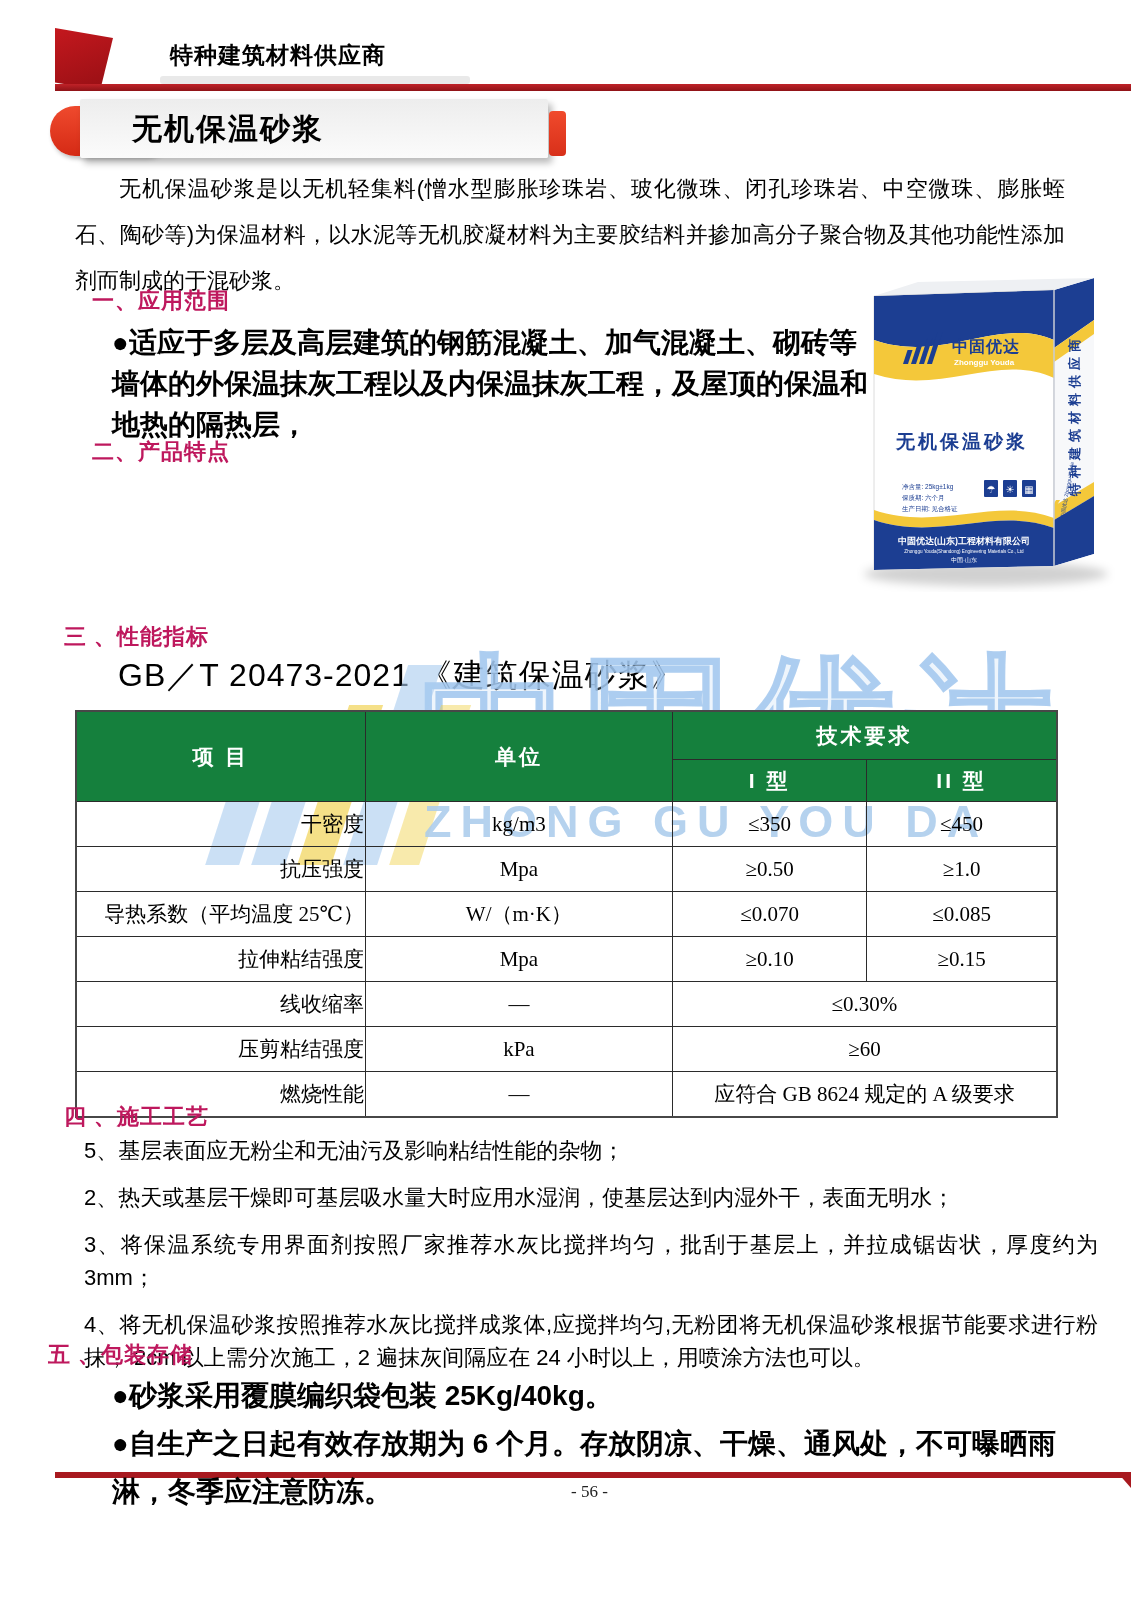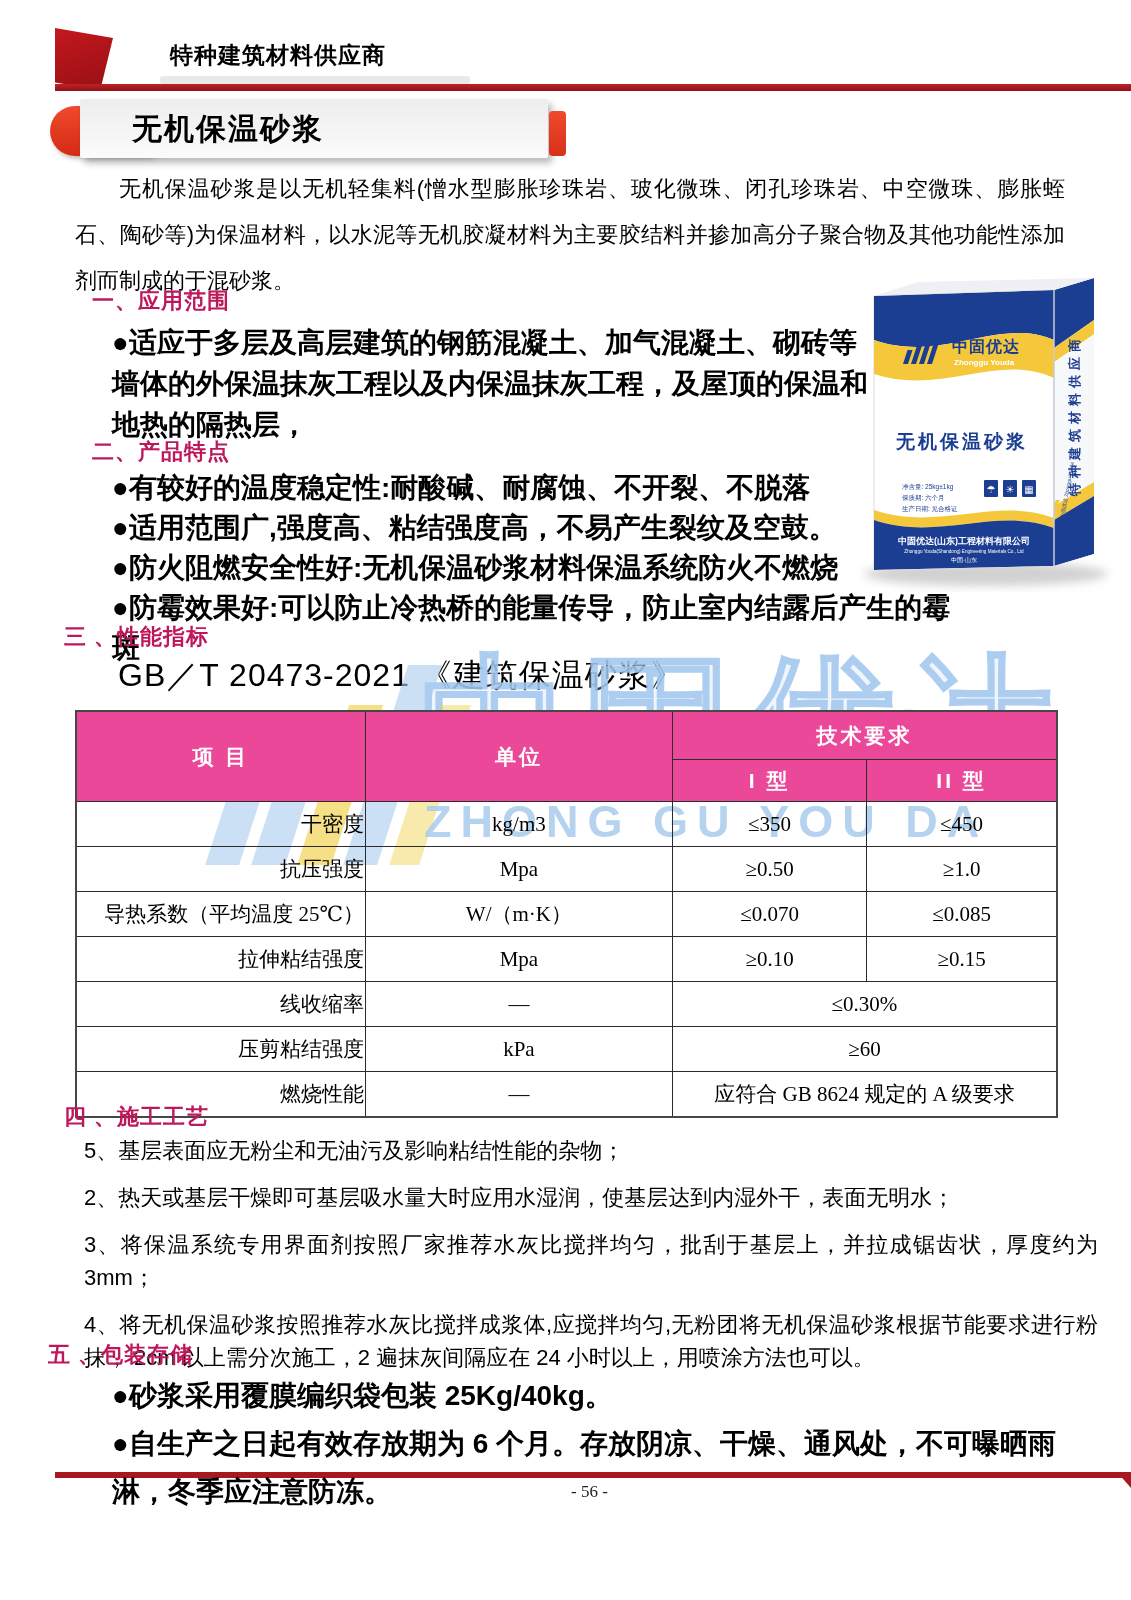--- a/index.html
+++ b/index.html
@@ -37,21 +37,21 @@
   
   .wm-cn{position:absolute;left:420px;top:628px;z-index:1;font-size:150px;font-weight:bold;letter-spacing:12px;
     color:rgba(188,214,242,.25);-webkit-text-stroke:2.5px rgba(160,197,237,.85);white-space:nowrap;}
   .wm-logo{position:absolute;left:205px;top:650px;z-index:1;opacity:.6;}
   .wm-en{position:absolute;left:424px;top:796px;z-index:1;font-size:45px;font-weight:bold;letter-spacing:9px;
     color:#a9cbec;opacity:.85;white-space:nowrap;}
   
   .spec-table{position:absolute;left:75px;top:710px;width:983px;z-index:2;border-collapse:collapse;table-layout:fixed;}
   .spec-table th,.spec-table td{border:1px solid #2b2b2b;}
   .spec-table{border:2px solid #474747;}
-  .spec-table thead th{background:#ec4899;color:#fff;font-size:21px;font-weight:bold;letter-spacing:3px;}
+  .spec-table thead th{background:#15803d;color:#fff;font-size:21px;font-weight:bold;letter-spacing:3px;}
   .spec-table thead tr.h1 th{height:45px;}
   .spec-table thead tr.h2 th{height:39px;}
   .spec-table tbody td{height:42px;background:transparent;font-family:"Liberation Serif","DejaVu Serif",serif;
     font-size:21px;text-align:center;}
   .spec-table tbody td.item{text-align:right;padding-left:8px;}
   .col1{width:29.5%;} .col2{width:31.3%;} .col3{width:19.8%;} .col4{width:19.4%;}
   
   .s4-list{position:absolute;left:84px;top:1134px;width:1014px;font-size:22px;font-weight:500;z-index:2;}
   .s4-list div{line-height:33px;margin-bottom:14px;text-align:justify;}
   .s5-body{left:112px;top:1372px;width:990px;line-height:48px;z-index:2;}
@@ -81,26 +81,20 @@
   <div class="banner-bar"></div>
 
   <div class="intro">无机保温砂浆是以无机轻集料(憎水型膨胀珍珠岩、玻化微珠、闭孔珍珠岩、中空微珠、膨胀蛭石、陶砂等)为保温材料，以水泥等无机胶凝材料为主要胶结料并掺加高分子聚合物及其他功能性添加剂而制成的于混砂浆。</div>
 
   <div class="sec-head" style="left:92px;top:286px;">一、应用范围</div>
   <div class="bullets s1-body">
     <div>●适应于多层及高层建筑的钢筋混凝土、加气混凝土、砌砖等墙体的外保温抹灰工程以及内保温抹灰工程，及屋顶的保温和地热的隔热层，</div>
   </div>
 
   <div class="sec-head" style="left:92px;top:437px;">二、产品特点</div>
-  <div class="bullets s2-body">
-    <div>●有较好的温度稳定性:耐酸碱、耐腐蚀、不开裂、不脱落</div>
-    <div>●适用范围广,强度高、粘结强度高，不易产生裂纹及空鼓。</div>
-    <div>●防火阻燃安全性好:无机保温砂浆材料保温系统防火不燃烧</div>
-    <div>●防霉效果好:可以防止冷热桥的能量传导，防止室内结露后产生的霉斑</div>
-  </div>
 
   <div class="sec-head" style="left:64px;top:622px;">三 、性能指标</div>
   <div class="std-line">GB／T 20473-2021 《建筑保温砂浆》</div>
 
   <div class="wm-cn">中固优达</div>
   <svg class="wm-logo" width="330" height="215" viewBox="0 0 330 215">
     <g transform="skewX(-18) translate(70,0)">
       <rect x="0" y="135" width="34" height="80" fill="#aacdf0"></rect>
       <rect x="46" y="95" width="34" height="120" fill="#aacdf0"></rect>
       <rect x="92" y="55" width="34" height="160" fill="#f0cd3a"></rect>

